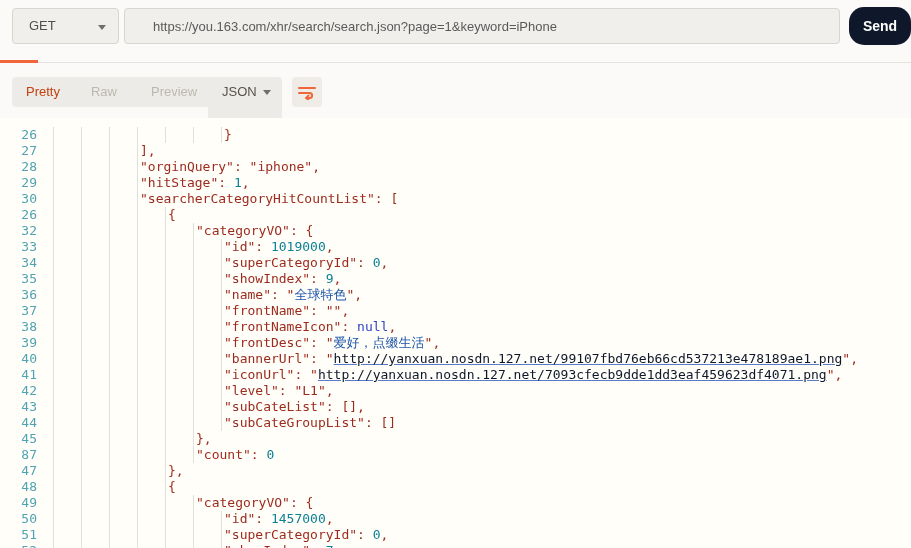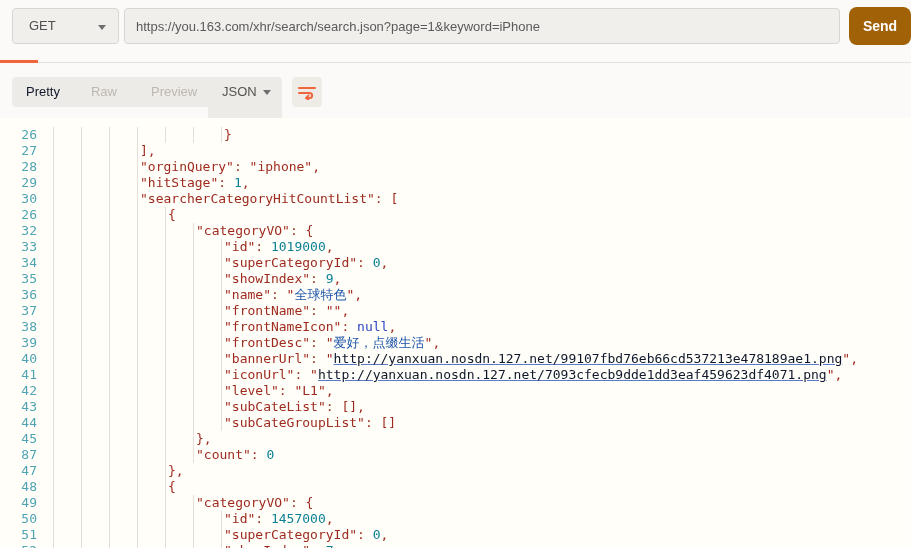--- a/index.html
+++ b/index.html
@@ -4,33 +4,33 @@
 <style>
   html,body{margin:0;padding:0;}
   body{width:911px;height:548px;overflow:hidden;background:#fbfaf8;font-family:"Liberation Sans",sans-serif;position:relative;}
 
   
   .request-bar{position:absolute;top:0;left:0;width:911px;height:60px;background:#fbfaf8;}
   .method-select{position:absolute;left:12px;top:8px;width:107px;height:36px;background:#f1efec;border:1px solid #d9d5d1;border-radius:4px;box-sizing:border-box;cursor:pointer;padding-left:8px;}
   .method-select .mlabel{position:absolute;left:16px;top:9px;font-size:13px;color:#4f4f4f;}
   .caret{position:absolute;width:0;height:0;border-left:4px solid transparent;border-right:4px solid transparent;border-top:5px solid #6e6e6e;}
   .method-select .caret{right:12px;top:16px;}
-  .url-input{position:absolute;left:124px;top:8px;width:716px;height:36px;box-sizing:border-box;background:#f1efec;border:1px solid #d9d5d1;border-radius:4px;color:#5a5a5a;padding:0 11px;font-size:13px;font-family:"Liberation Sans",sans-serif;outline:none;}
-  .send-button{position:absolute;left:849px;top:7px;width:62px;height:38px;background:#a16207;border:none;border-radius:8px;color:#fff;font-weight:bold;font-size:14px;font-family:"Liberation Sans",sans-serif;cursor:pointer;}
+  .url-input{position:absolute;left:124px;top:8px;width:716px;height:36px;box-sizing:border-box;background:#f1efec;border:1px solid #d9d5d1;border-radius:4px;color:#5a5a5a;padding:0 28px;font-size:13px;font-family:"Liberation Sans",sans-serif;outline:none;}
+  .send-button{position:absolute;left:849px;top:7px;width:62px;height:38px;background:#0f172a;border:none;border-radius:15px;color:#fff;font-weight:bold;font-size:14px;font-family:"Liberation Sans",sans-serif;cursor:pointer;}
 
   
   .separator{position:absolute;top:60px;left:0;width:911px;height:3px;}
   .separator .gray-line{position:absolute;left:0;top:2px;width:911px;height:1px;background:#e6e3df;}
   .separator .orange-seg{position:absolute;left:0;top:0;width:38px;height:3px;background:#f0663b;}
 
   
   .toolbar{position:absolute;top:63px;left:0;width:911px;height:55px;background:#fbfaf8;}
   .tabs-group{position:absolute;left:12px;top:14px;height:30px;background:#edebe7;border-radius:4px;display:flex;align-items:center;}
   .tab{padding:0 17px;font-size:13px;line-height:30px;color:#bdb8b0;cursor:pointer;}
-  .tab.active{color:#0f172a;padding:0 14px;text-align:right;}
+  .tab.active{color:#c2410c;padding:0 14px;text-align:right;}
   .json-select{position:absolute;left:208px;top:14px;width:74px;height:46px;background:#edebe7;border-radius:4px;cursor:pointer;}
   .json-select .jlabel{position:absolute;left:14px;top:7px;font-size:13px;color:#55524e;}
   .json-select .caret{right:11px;top:13px;}
   .wrap-button{position:absolute;left:292px;top:14px;width:30px;height:30px;background:#efece7;border-radius:4px;border:none;cursor:pointer;padding:0;}
   .wrap-button svg{display:block;margin:0 auto;}
 
   
   .code-area{position:absolute;top:118px;left:0;width:911px;height:430px;background:#fffef9;overflow:hidden;padding-top:9px;box-sizing:border-box;font-family:"DejaVu Sans Mono",monospace;font-size:13px;line-height:16px;cursor:text;}
   .line{display:flex;height:16px;white-space:pre;}
   .gutter-num{flex:0 0 53px;box-sizing:border-box;padding-right:16px;text-align:right;color:#4fa3b3;}

